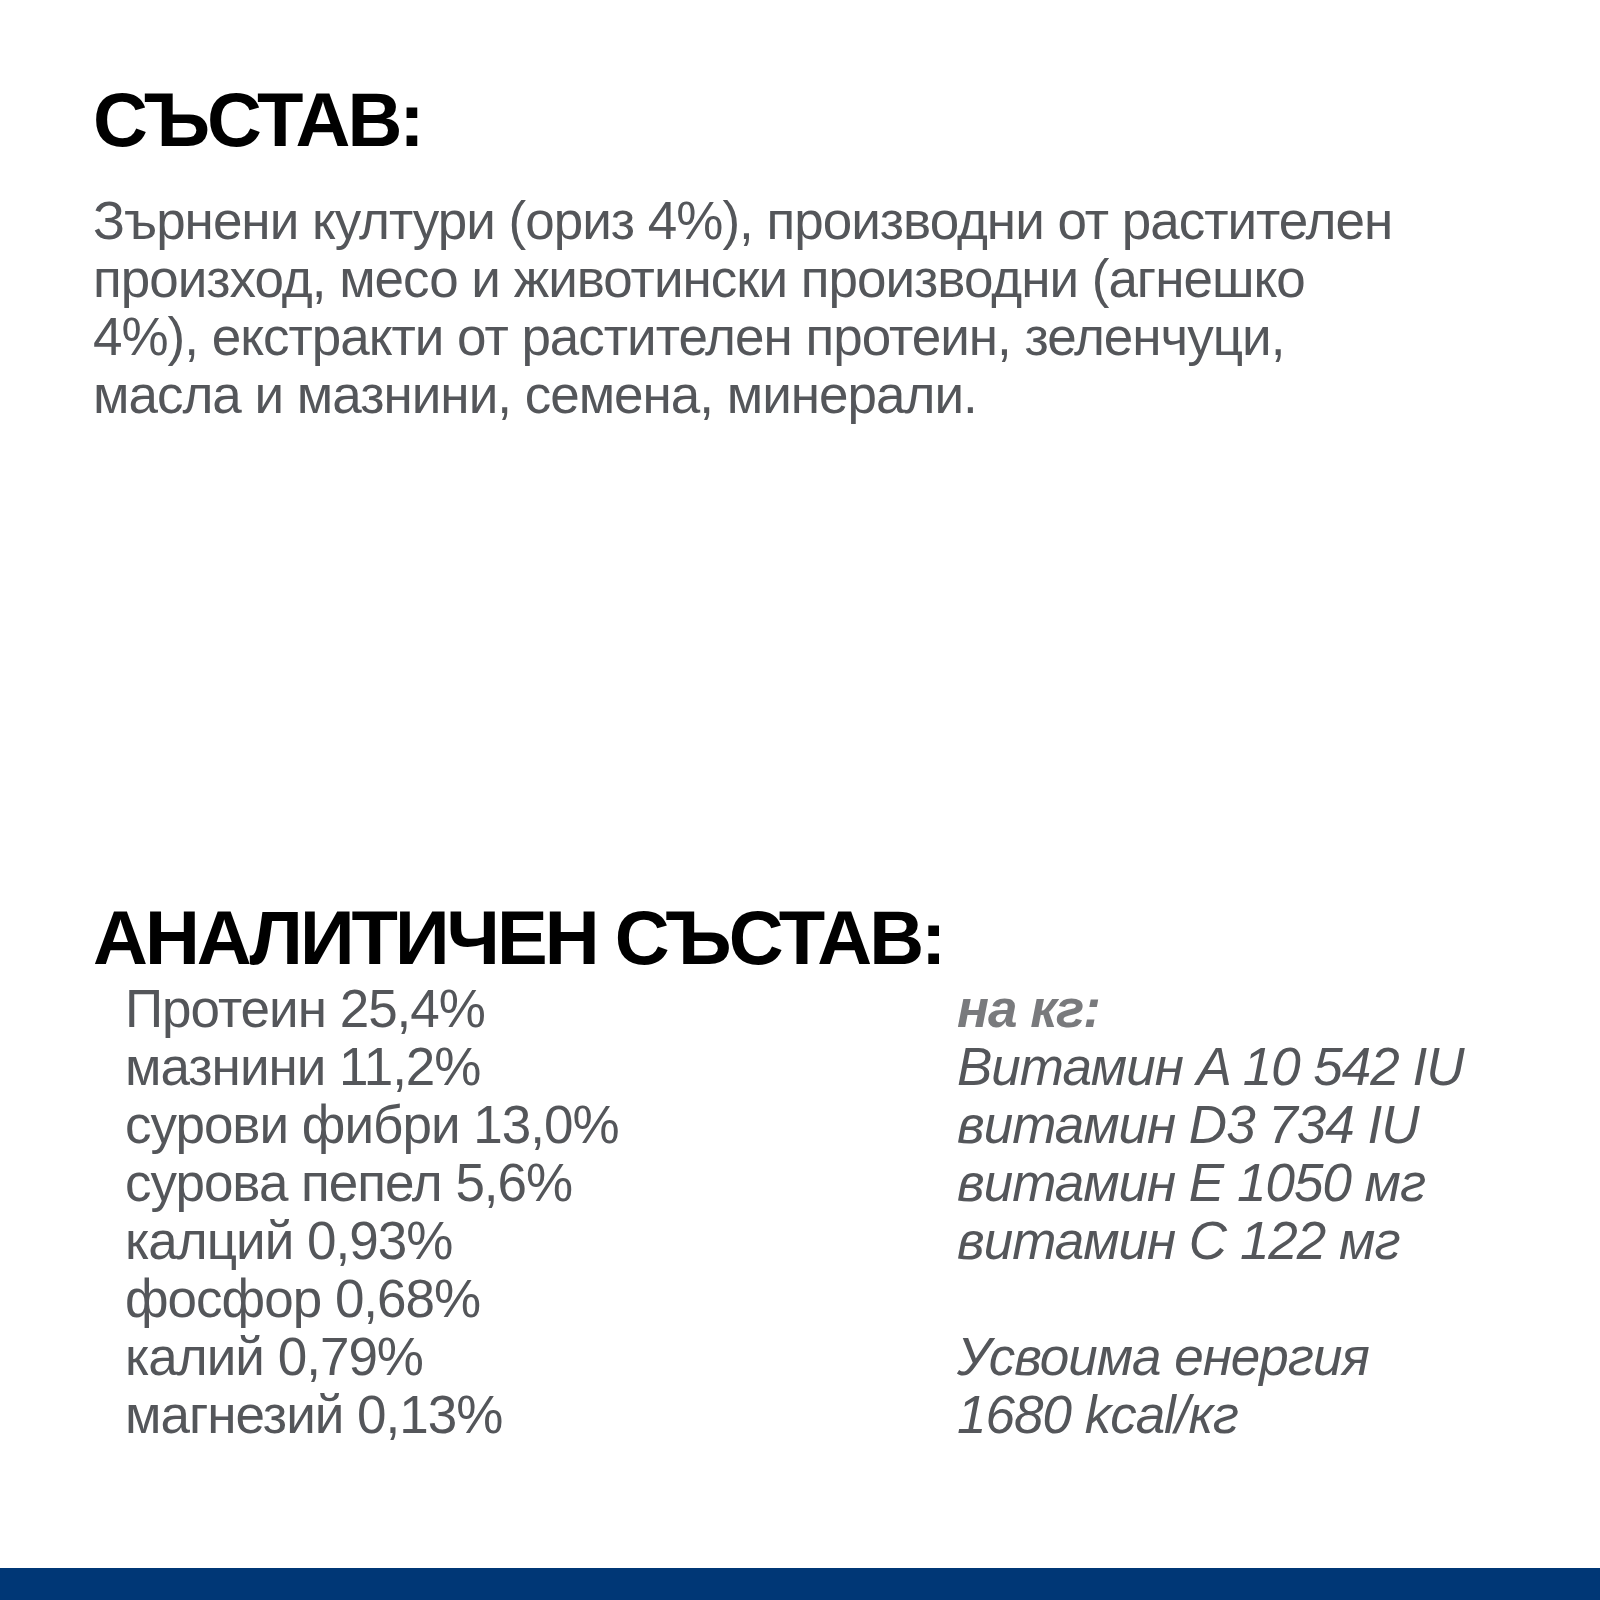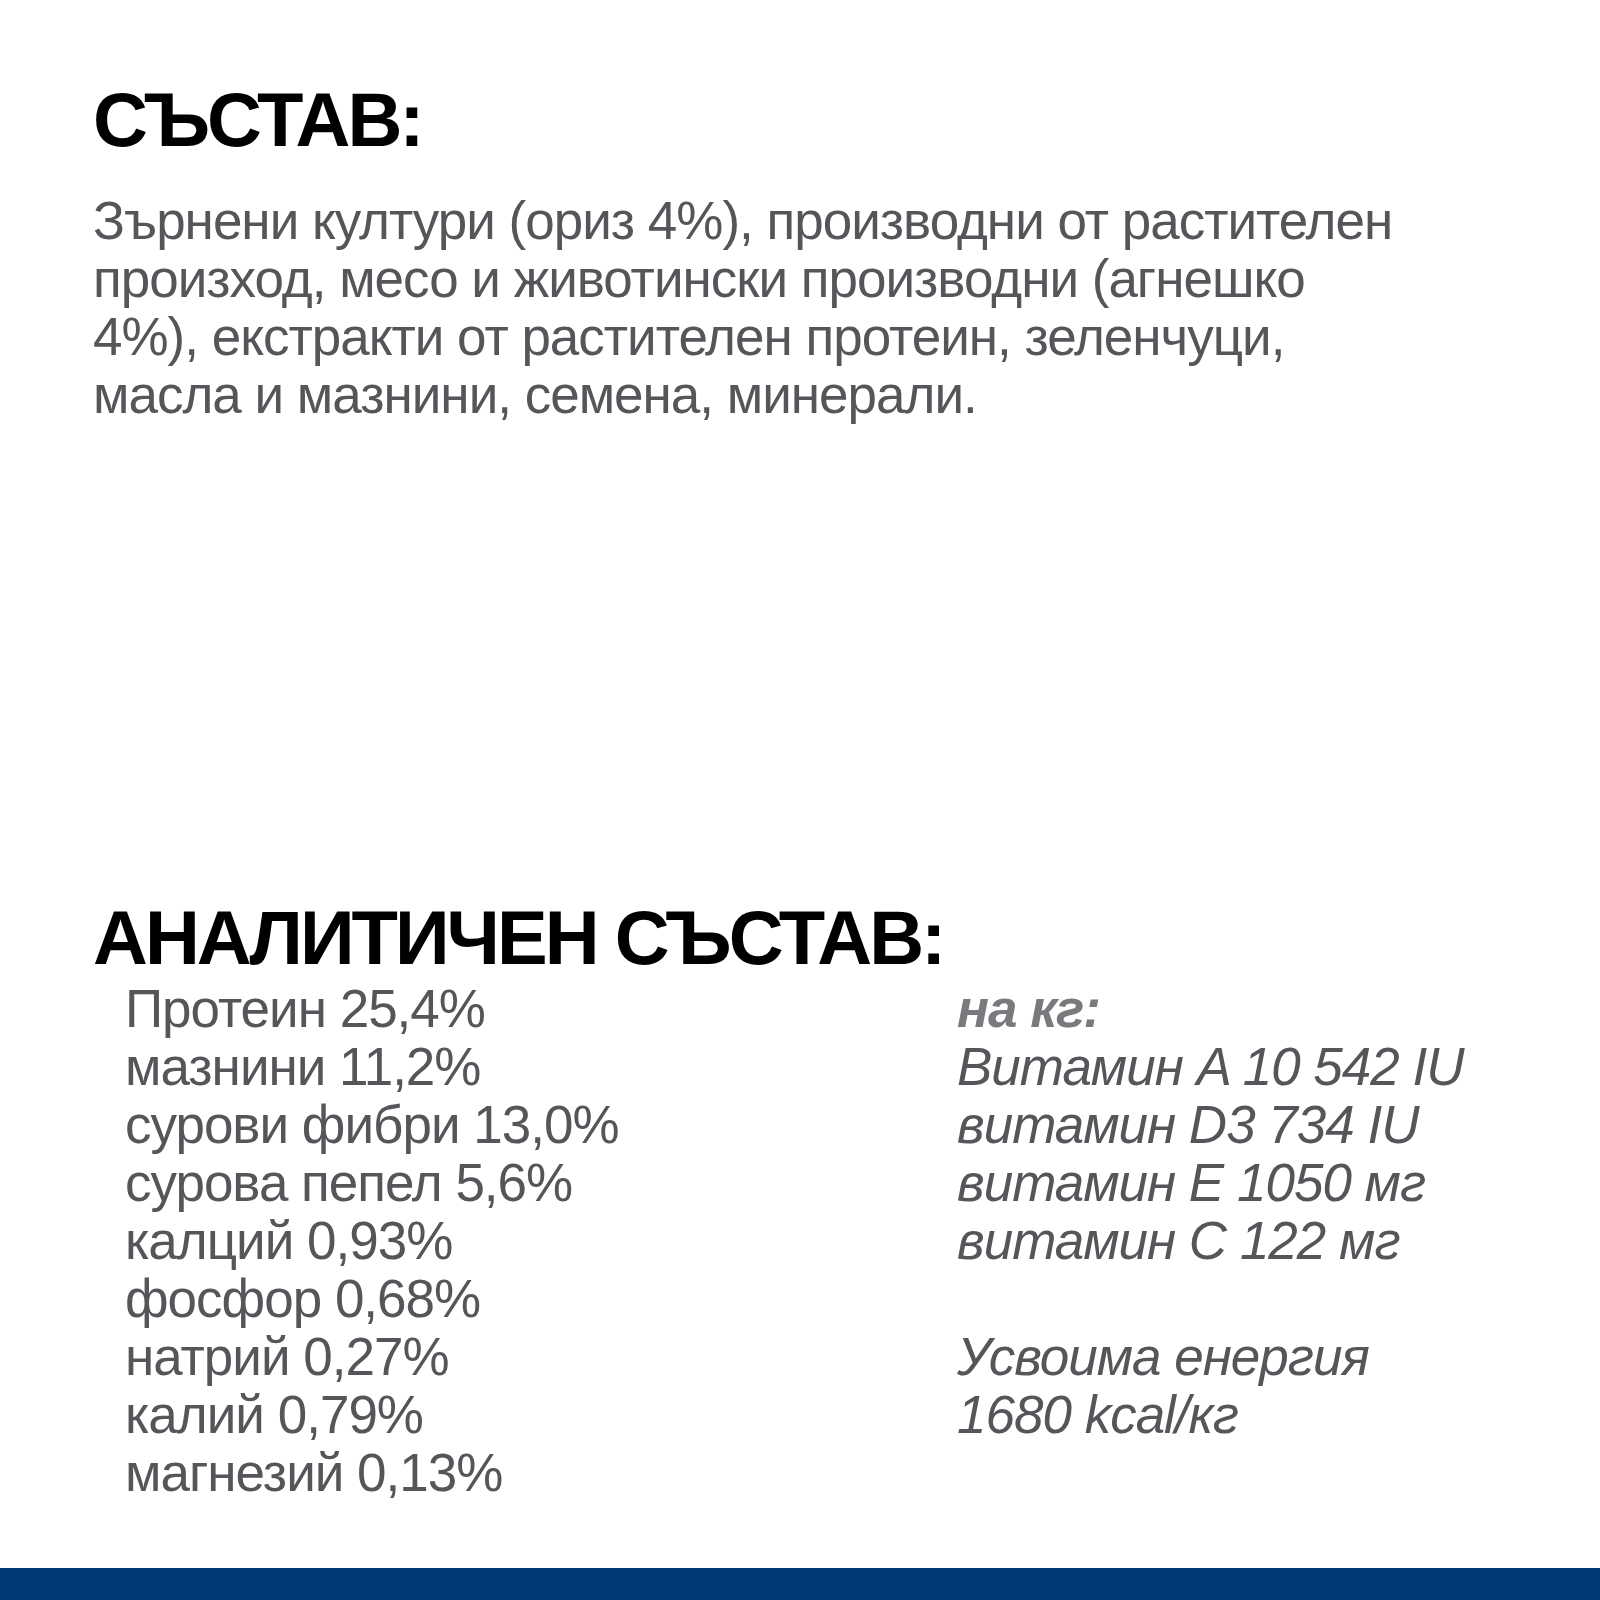--- a/index.html
+++ b/index.html
@@ -73,21 +73,20 @@
 
   <div class="cols">
 
     <div class="col-left">
       <div class="row"><span>Протеин</span> <span>25,4%</span></div>
       <div class="row"><span>мазнини</span> <span>11,2%</span></div>
       <div class="row"><span>сурови фибри</span> <span>13,0%</span></div>
       <div class="row"><span>сурова пепел</span> <span>5,6%</span></div>
       <div class="row"><span>калций</span> <span>0,93%</span></div>
       <div class="row"><span>фосфор</span> <span>0,68%</span></div>
-      <div class="row"><span>натрий</span> <span>0,27%</span></div>
       <div class="row"><span>калий</span> <span>0,79%</span></div>
       <div class="row"><span>магнезий</span> <span>0,13%</span></div>
     </div>
 
     <div class="col-right">
       <div class="row row-perkg-heading">на кг:</div>
       <div class="row"><span>Витамин A</span> <span>10 542 IU</span></div>
       <div class="row"><span>витамин D3</span> <span>734 IU</span></div>
       <div class="row"><span>витамин E</span> <span>1050 мг</span></div>
       <div class="row"><span>витамин C</span> <span>122 мг</span></div>

